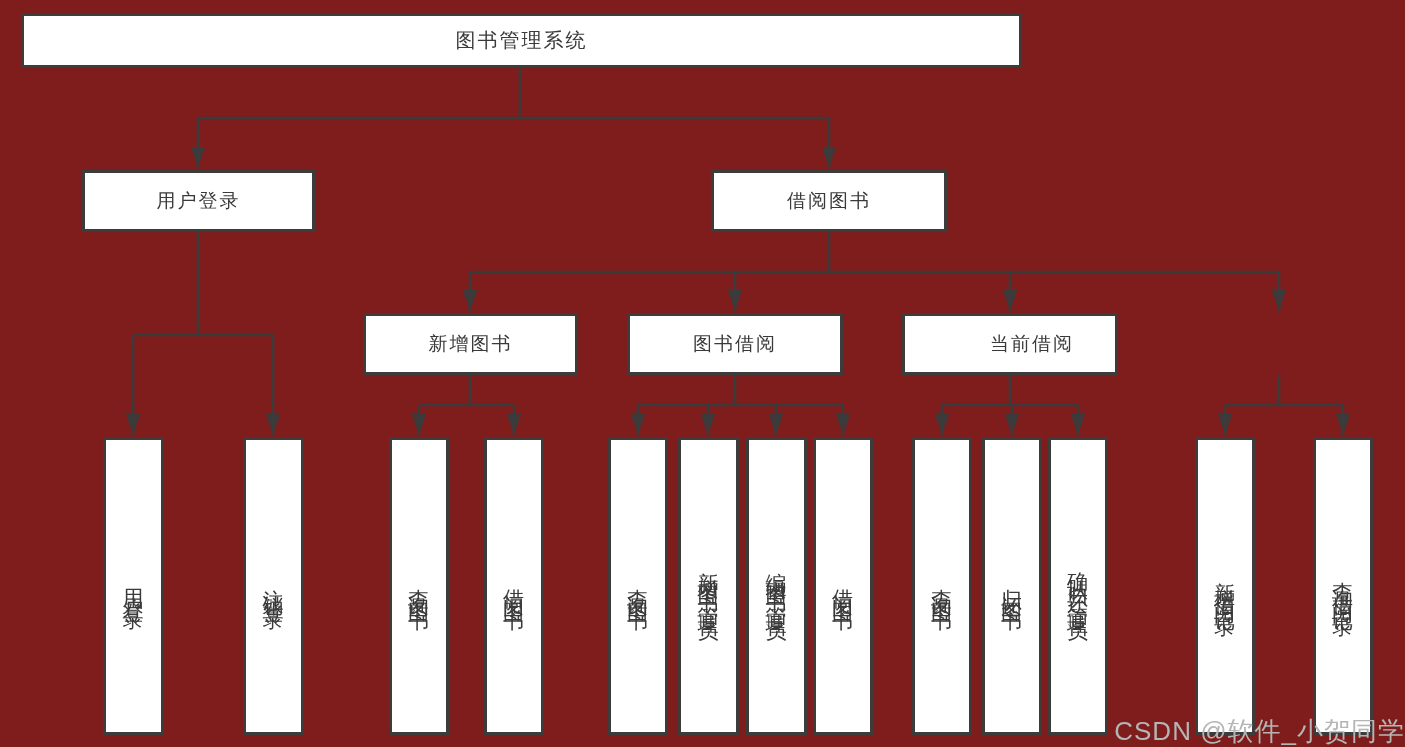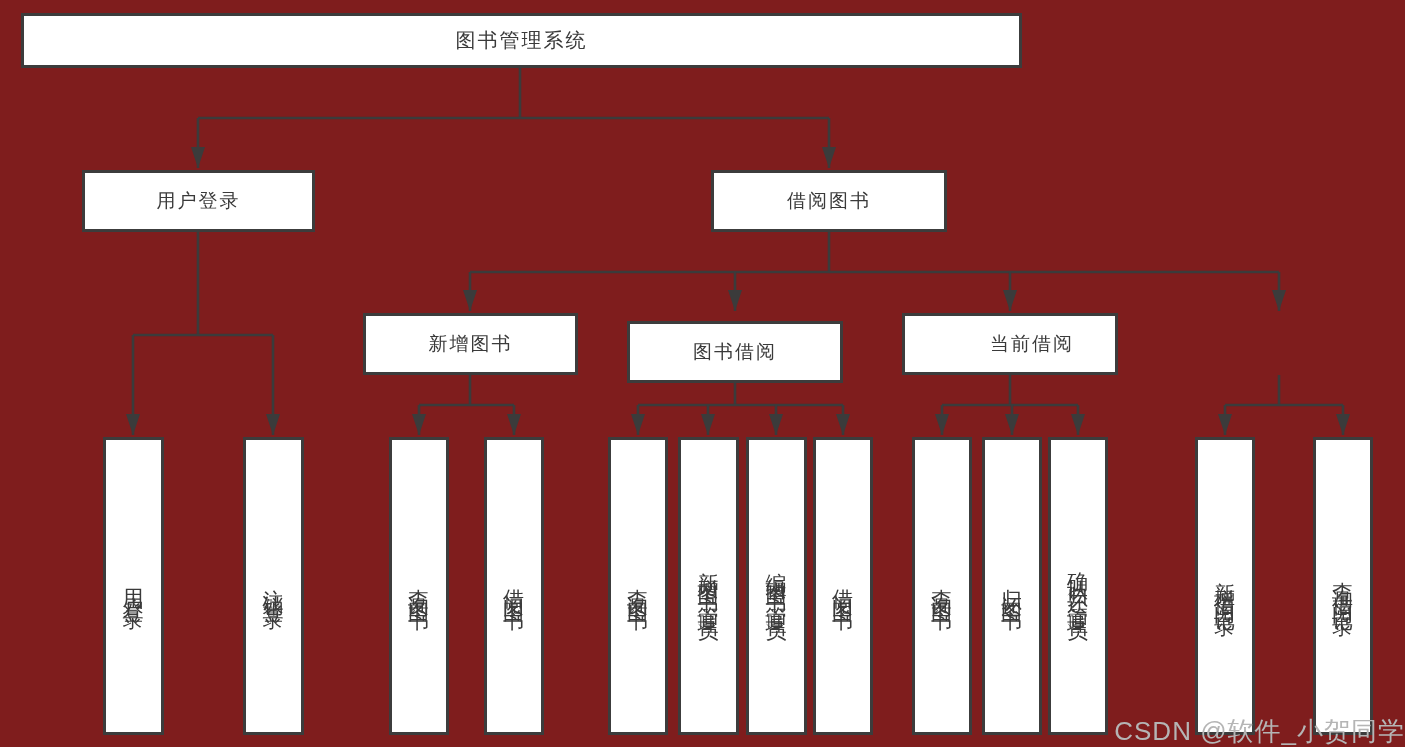--- a/index.html
+++ b/index.html
@@ -112,21 +112,21 @@
   <div class="node h" style="left:82px; top:170px; width:233px; height:62px;">
     <span>用户登录</span>
   </div>
   <div class="node h" style="left:711px; top:170px; width:236px; height:62px;">
     <span>借阅图书</span>
   </div>
 
   <div class="node h" style="left:363px; top:313px; width:215px; height:62px;">
     <span>新增图书</span>
   </div>
-  <div class="node h" style="left:627px; top:313px; width:216px; height:62px;margin-top:8px;">
+  <div class="node h" style="left:627px; top:313px; width:216px; height:62px;">
     <span>图书借阅</span>
   </div>
   <div class="node h" style="left:902px; top:313px; width:216px; height:62px;padding-left:44px;">
     <span>当前借阅</span>
   </div>
 
   <div class="node leaf" style="left:103px; top:437px; width:61px; height:298px;">
     <span>用户登录</span>
   </div>
   <div class="node leaf" style="left:243px; top:437px; width:61px; height:298px;">

